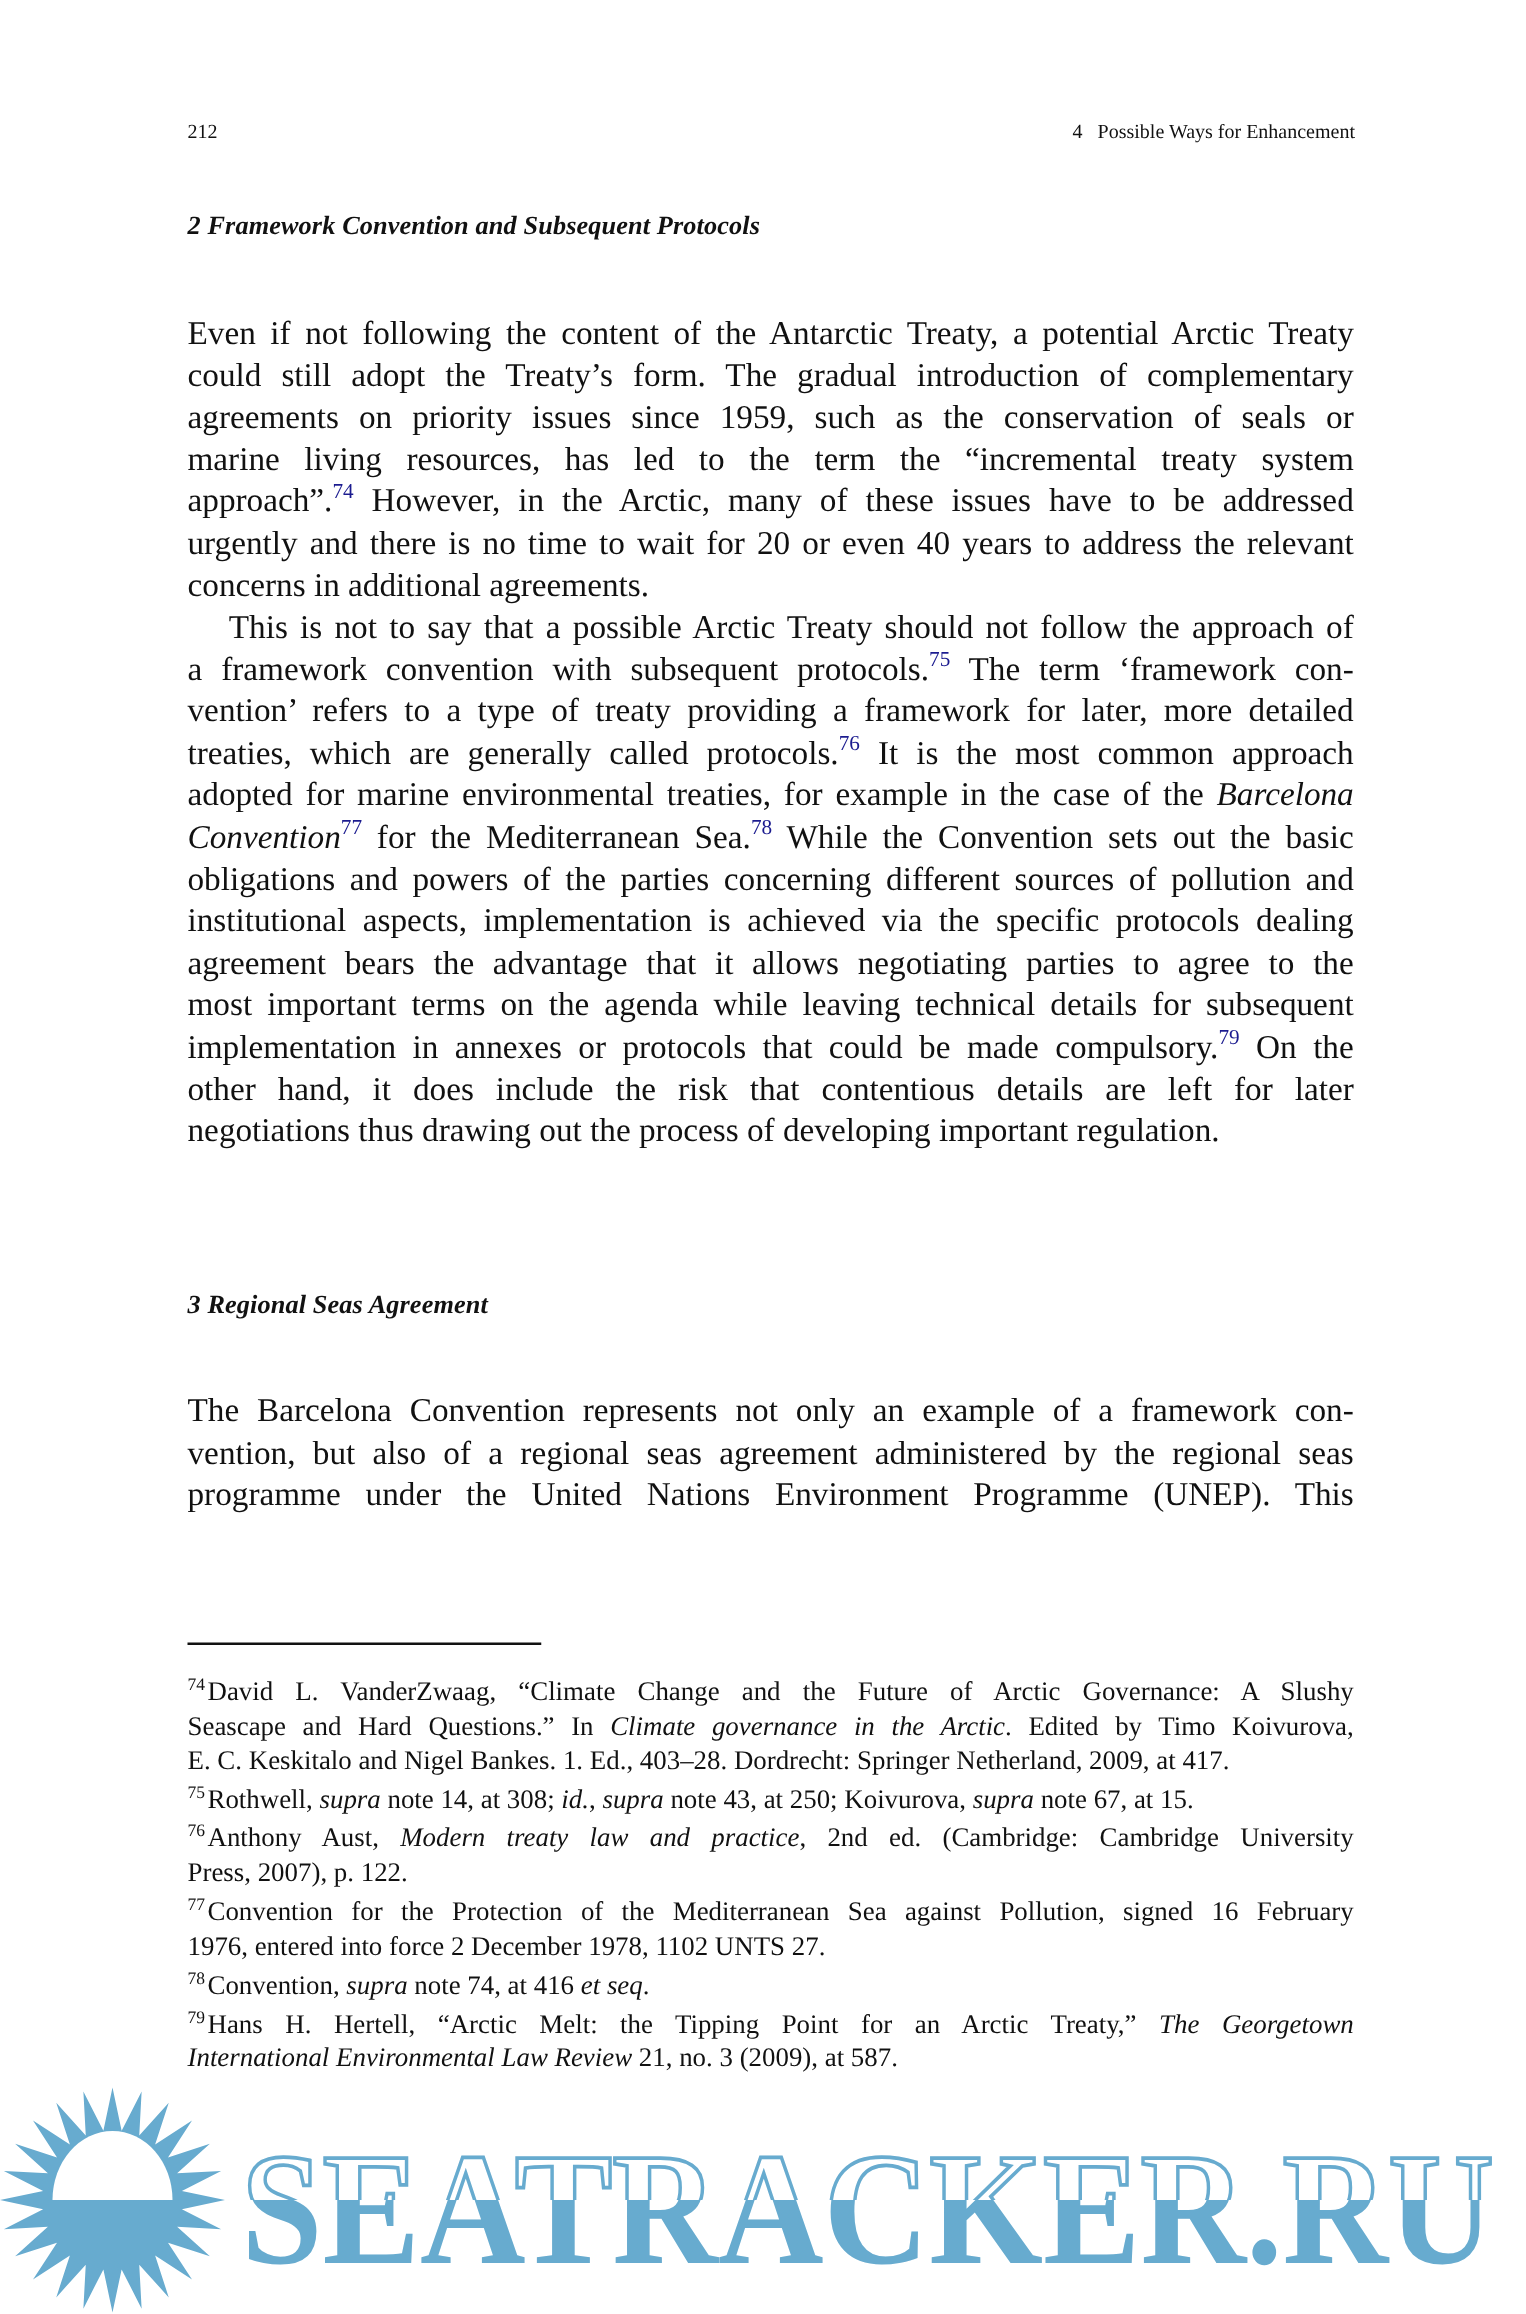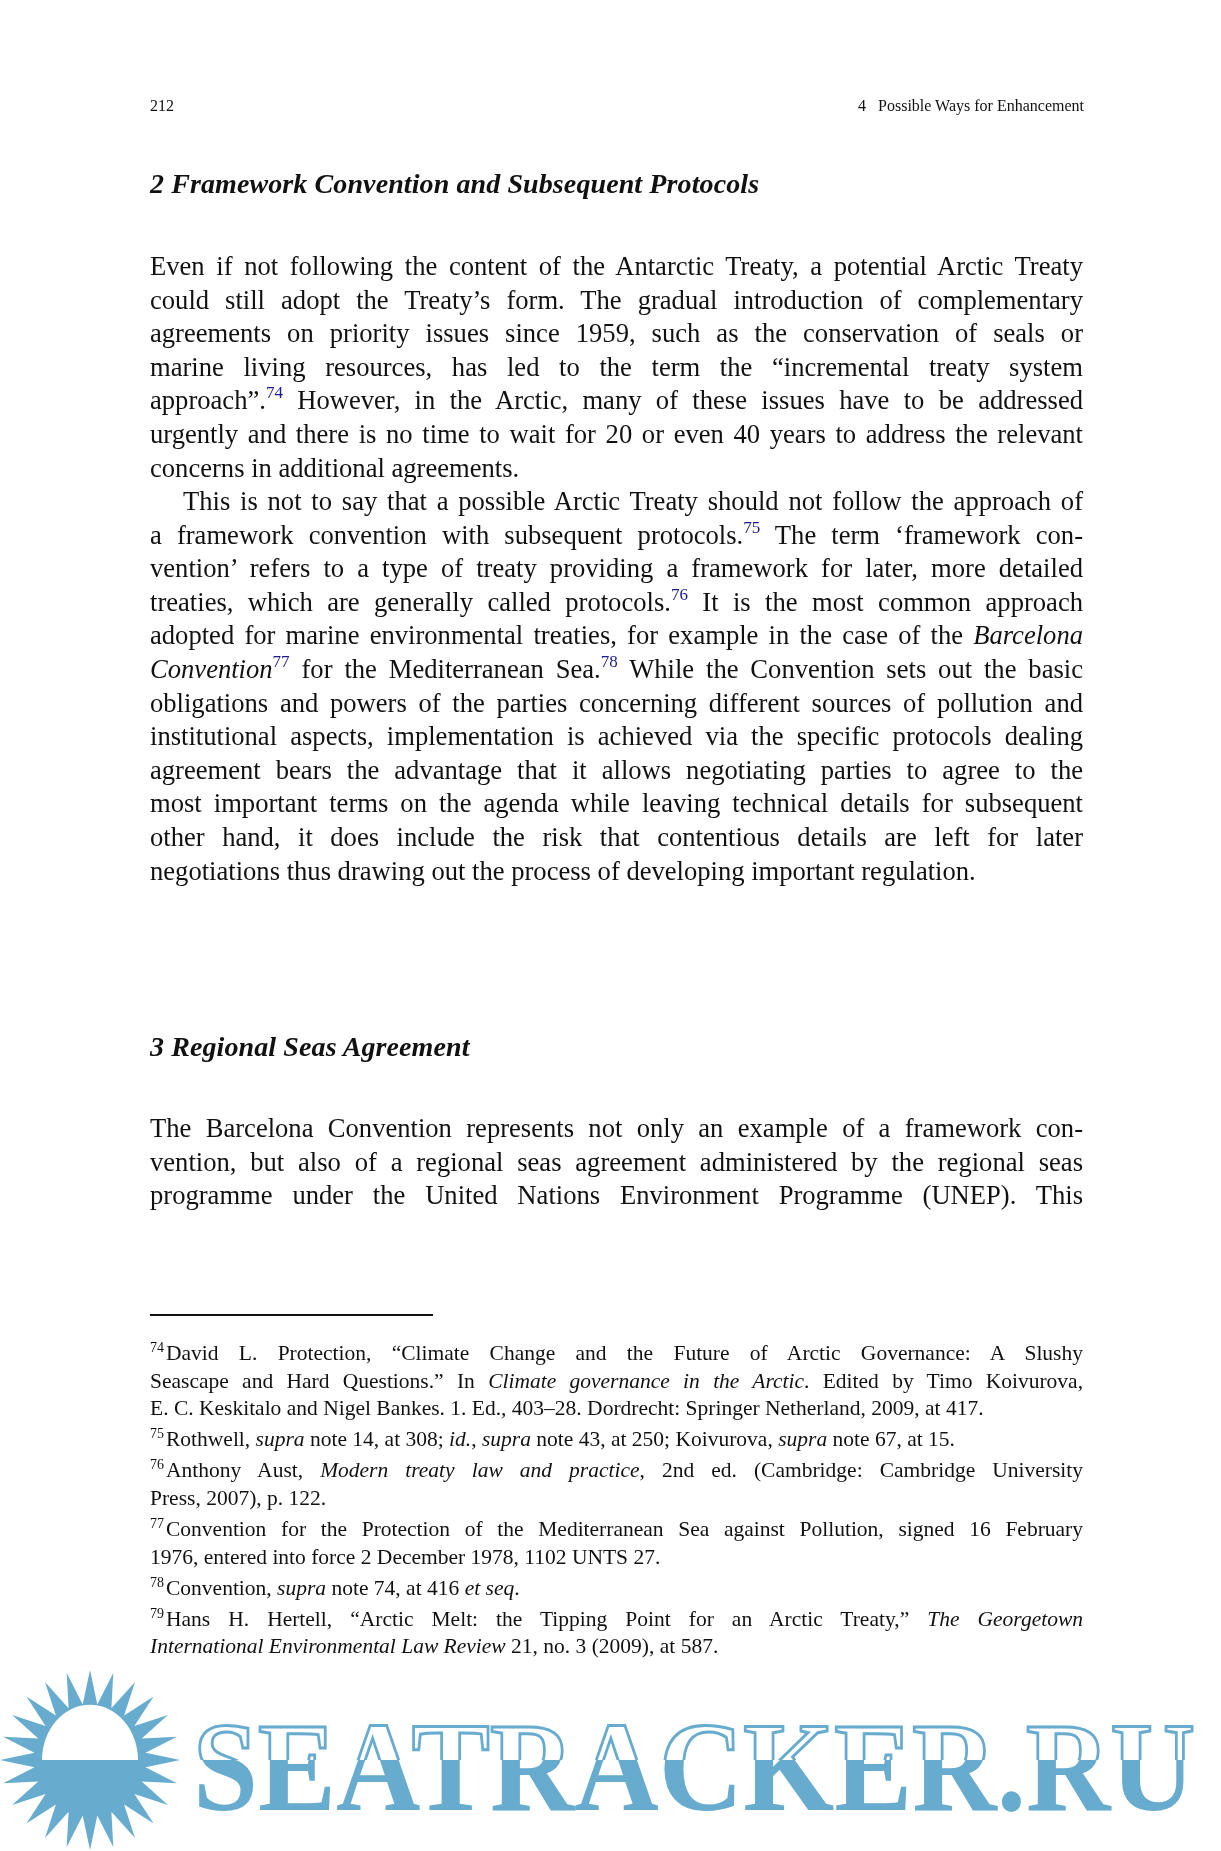--- a/index.html
+++ b/index.html
@@ -2,21 +2,21 @@
 <html><head>
 <meta charset="utf-8">
 <style>
   html, body { margin: 0; padding: 0; background: #ffffff; }
   body { width: 1221px; height: 1851px; position: relative; overflow: hidden;
          font-family: "Liberation Serif", "DejaVu Serif", serif; color: #111; }
   .abs { position: absolute; }
   .running-head { top: 97px; left: 150px; width: 934px; height: 28px; font-size: 16px; }
   .page-num { position: absolute; left: 0; top: 0; }
   .chapter-head { position: absolute; right: 0; top: 0; white-space: pre; }
-  .h2 { position: absolute; left: 150px; font-size: 28px; font-weight: bold; font-style: italic;
+  .h2 { position: absolute; left: 150px; font-size: 21px; font-weight: bold; font-style: italic;
         white-space: nowrap; letter-spacing: 0.1px; font-family: Liberation Serif, serif; }
   .body-block { position: absolute; left: 150px; width: 933px; font-size: 26.6px; }
   .line { display: block; height: 33.6px; line-height: 33.6px; white-space: nowrap;
           text-align: justify; text-align-last: justify; }
   .line.last { text-align-last: left; }
   .line.indent { padding-left: 33px; }
   sup.ref { color: #1b1b8f; font-size: 17px; vertical-align: 11px; line-height: 0; }
   .fn-rule { position: absolute; left: 150px; top: 1314px; width: 283px; height: 2px; background: #111; }
   .fn-block { position: absolute; left: 150px; top: 1340px; width: 933px; font-size: 21.5px; }
   .fn { display: block; margin-bottom: 3.5px; }
@@ -48,36 +48,37 @@
     <span class="line indent"><span>This is not to say that a possible Arctic Treaty should not follow the approach of</span></span>
     <span class="line"><span>a framework convention with subsequent protocols.</span><sup class="ref">75</sup><span> The term ‘framework con-</span></span>
     <span class="line"><span>vention’ refers to a type of treaty providing a framework for later, more detailed</span></span>
     <span class="line"><span>treaties, which are generally called protocols.</span><sup class="ref">76</sup><span> It is the most common approach</span></span>
     <span class="line"><span>adopted for marine environmental treaties, for example in the case of the </span><i>Barcelona</i></span>
     <span class="line"><i>Convention</i><sup class="ref">77</sup><span> for the Mediterranean Sea.</span><sup class="ref">78</sup><span> While the Convention sets out the basic</span></span>
     <span class="line"><span>obligations and powers of the parties concerning different sources of pollution and</span></span>
     <span class="line"><span>institutional aspects, implementation is achieved via the specific protocols dealing</span></span>
     <span class="line"><span>agreement bears the advantage that it allows negotiating parties to agree to the</span></span>
     <span class="line"><span>most important terms on the agenda while leaving technical details for subsequent</span></span>
+    <span class="line"><span>implementation in annexes or protocols that could be made compulsory.</span><sup class="ref">79</sup><span> On the</span></span>
     <span class="line"><span>other hand, it does include the risk that contentious details are left for later</span></span>
     <span class="line last"><span>negotiations thus drawing out the process of developing important regulation.</span></span>
   </div>
 
 <div class="h2" style="top:1031px;">3 Regional Seas Agreement</div>
 
 <div class="body-block" style="top:1112px;">
     <span class="line"><span>The Barcelona Convention represents not only an example of a framework con-</span></span>
     <span class="line"><span>vention, but also of a regional seas agreement administered by the regional seas</span></span>
     <span class="line"><span>programme under the United Nations Environment Programme (UNEP). This</span></span>
   </div>
 
 <div class="fn-rule"></div>
 <div class="fn-block">
     <div class="fn">
-      <span class="line"><sup class="fnmark">74</sup><span>David L. Protection, “Climate Change and the Future of Arctic Governance: A Slushy</span></span>
+      <span class="line"><sup class="fnmark">74</sup><span>David L. VanderZwaag, “Climate Change and the Future of Arctic Governance: A Slushy</span></span>
       <span class="line"><span>Seascape and Hard Questions.” In </span><i>Climate governance in the Arctic</i><span>. Edited by Timo Koivurova,</span></span>
       <span class="line last"><span>E. C. Keskitalo and Nigel Bankes. 1. Ed., 403–28. Dordrecht: Springer Netherland, 2009, at 417.</span></span>
     </div>
     <div class="fn">
       <span class="line last"><sup class="fnmark">75</sup><span>Rothwell, </span><i>supra</i><span> note 14, at 308; </span><i>id.</i><span>, </span><i>supra</i><span> note 43, at 250; Koivurova, </span><i>supra</i><span> note 67, at 15.</span></span>
     </div>
     <div class="fn">
       <span class="line"><sup class="fnmark">76</sup><span>Anthony Aust, </span><i>Modern treaty law and practice</i><span>, 2nd ed. (Cambridge: Cambridge University</span></span>
       <span class="line last"><span>Press, 2007), p. 122.</span></span>
     </div>

